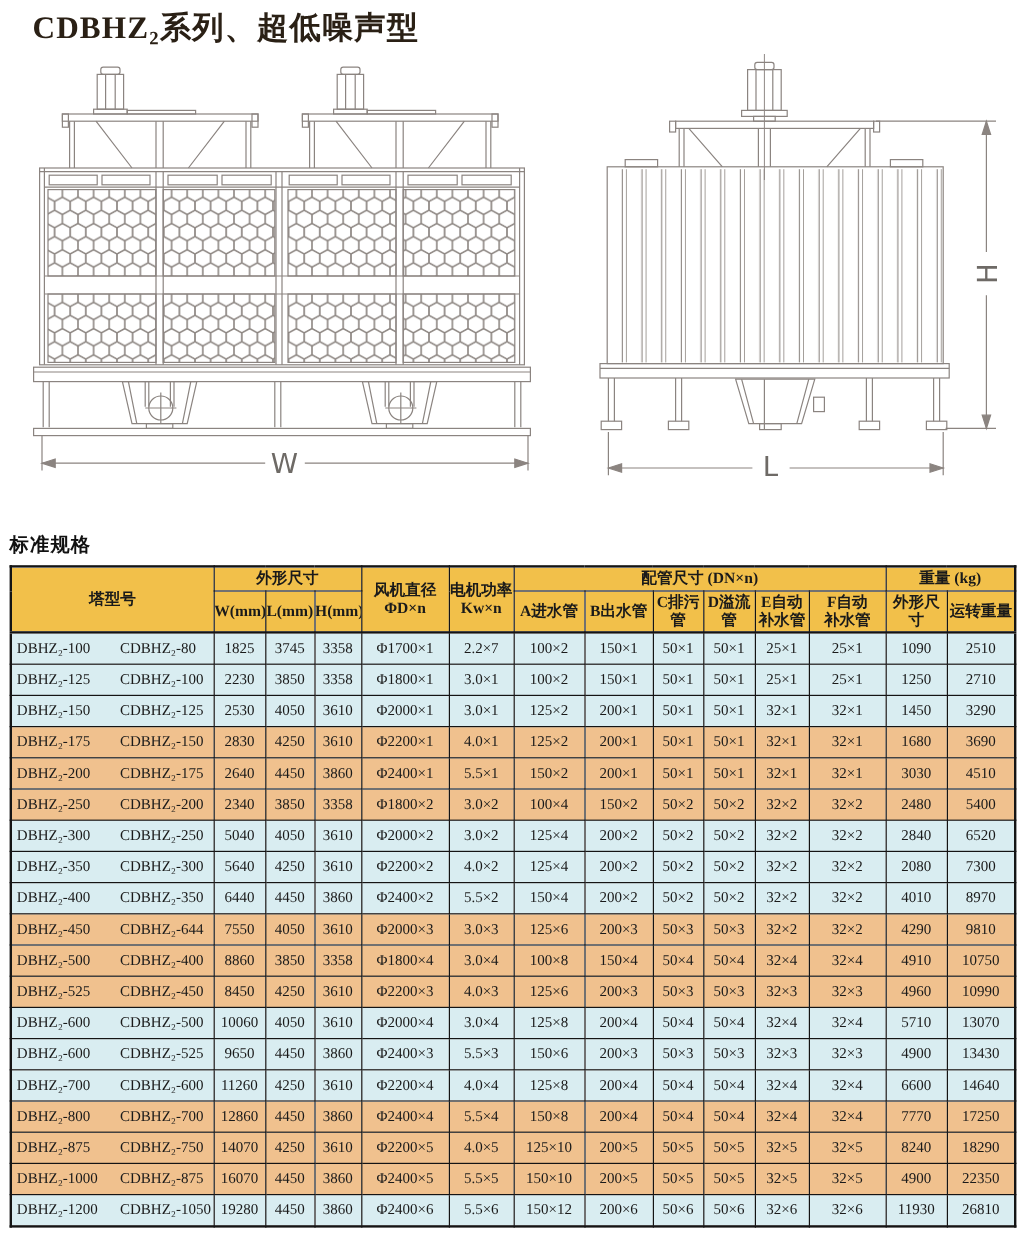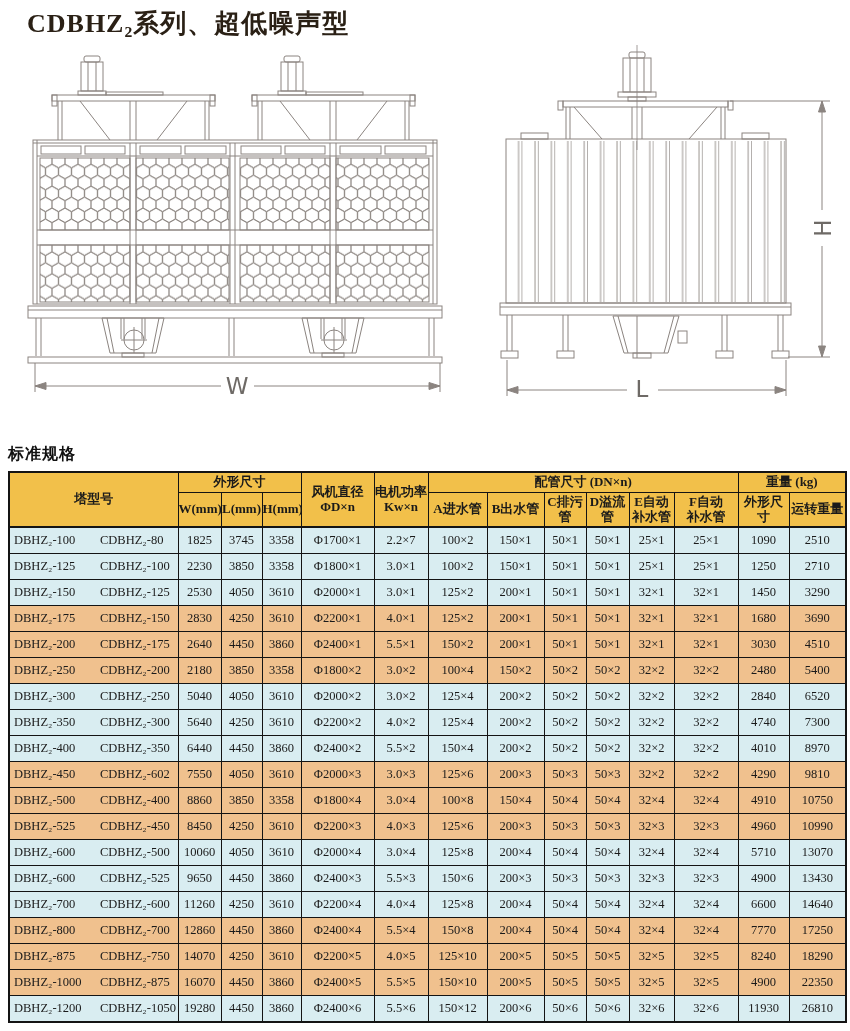--- a/index.html
+++ b/index.html
@@ -333,21 +333,21 @@
         <td>200×1</td>
         <td>50×1</td>
         <td>50×1</td>
         <td>32×1</td>
         <td>32×1</td>
         <td>3030</td>
         <td>4510</td>
       </tr>
       <tr class="tone-tan">
         <td class="model-cell"><span class="m1">DBHZ₂-250</span><span class="m2">CDBHZ₂-200</span></td>
-        <td>2180</td>
+        <td>2340</td>
         <td>3850</td>
         <td>3358</td>
         <td>Φ1800×2</td>
         <td>3.0×2</td>
         <td>100×4</td>
         <td>150×2</td>
         <td>50×2</td>
         <td>50×2</td>
         <td>32×2</td>
         <td>32×2</td>
@@ -376,41 +376,41 @@
         <td>4250</td>
         <td>3610</td>
         <td>Φ2200×2</td>
         <td>4.0×2</td>
         <td>125×4</td>
         <td>200×2</td>
         <td>50×2</td>
         <td>50×2</td>
         <td>32×2</td>
         <td>32×2</td>
-        <td>4740</td>
+        <td>2080</td>
         <td>7300</td>
       </tr>
       <tr class="tone-blue">
         <td class="model-cell"><span class="m1">DBHZ₂-400</span><span class="m2">CDBHZ₂-350</span></td>
         <td>6440</td>
         <td>4450</td>
         <td>3860</td>
         <td>Φ2400×2</td>
         <td>5.5×2</td>
         <td>150×4</td>
         <td>200×2</td>
         <td>50×2</td>
         <td>50×2</td>
         <td>32×2</td>
         <td>32×2</td>
         <td>4010</td>
         <td>8970</td>
       </tr>
       <tr class="tone-tan">
-        <td class="model-cell"><span class="m1">DBHZ₂-450</span><span class="m2">CDBHZ₂-602</span></td>
+        <td class="model-cell"><span class="m1">DBHZ₂-450</span><span class="m2">CDBHZ₂-644</span></td>
         <td>7550</td>
         <td>4050</td>
         <td>3610</td>
         <td>Φ2000×3</td>
         <td>3.0×3</td>
         <td>125×6</td>
         <td>200×3</td>
         <td>50×3</td>
         <td>50×3</td>
         <td>32×2</td>

